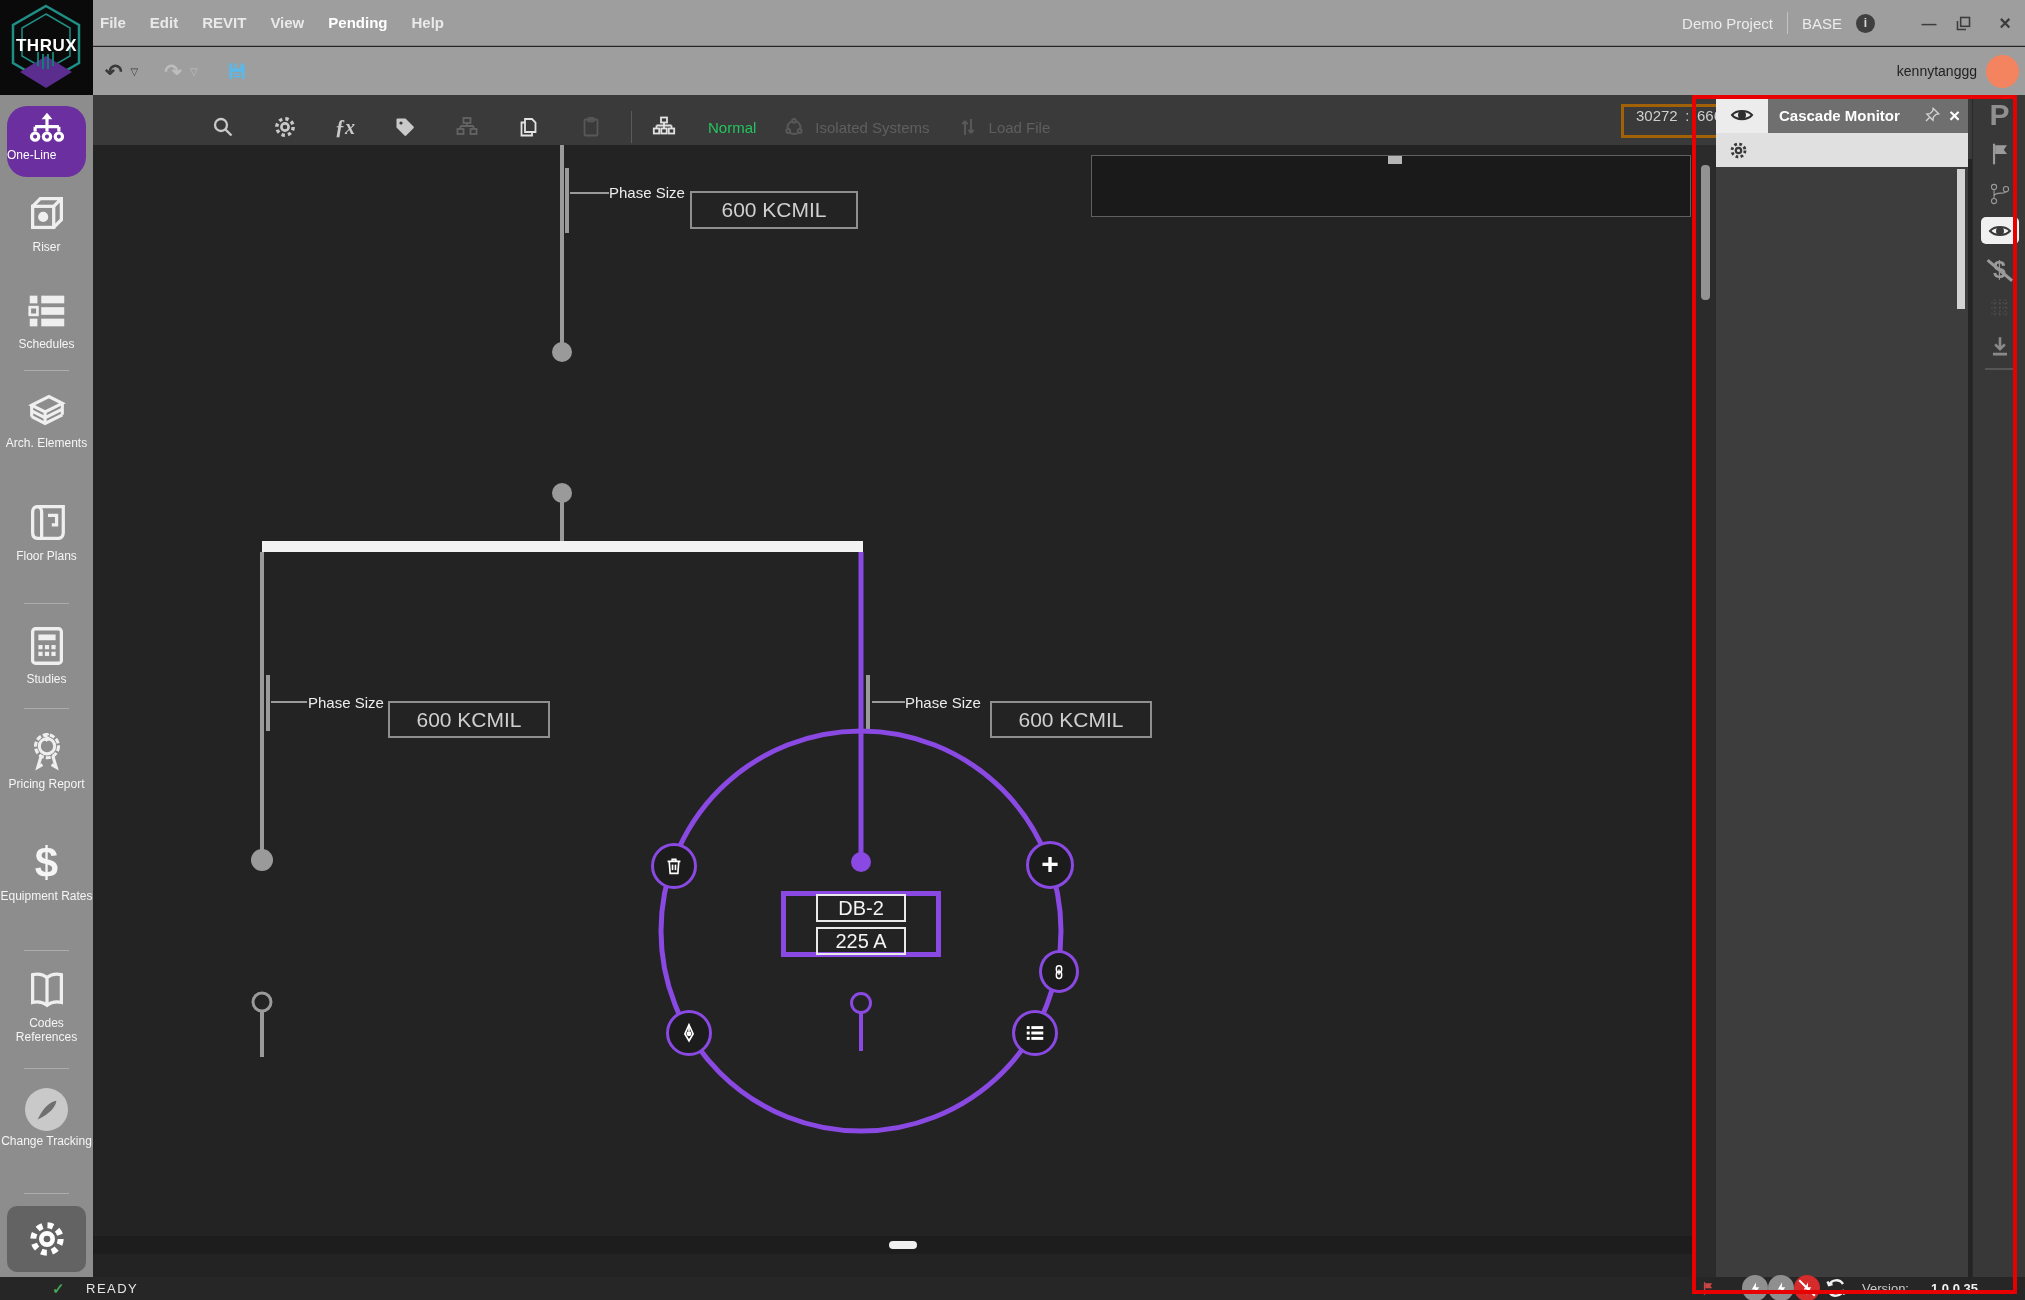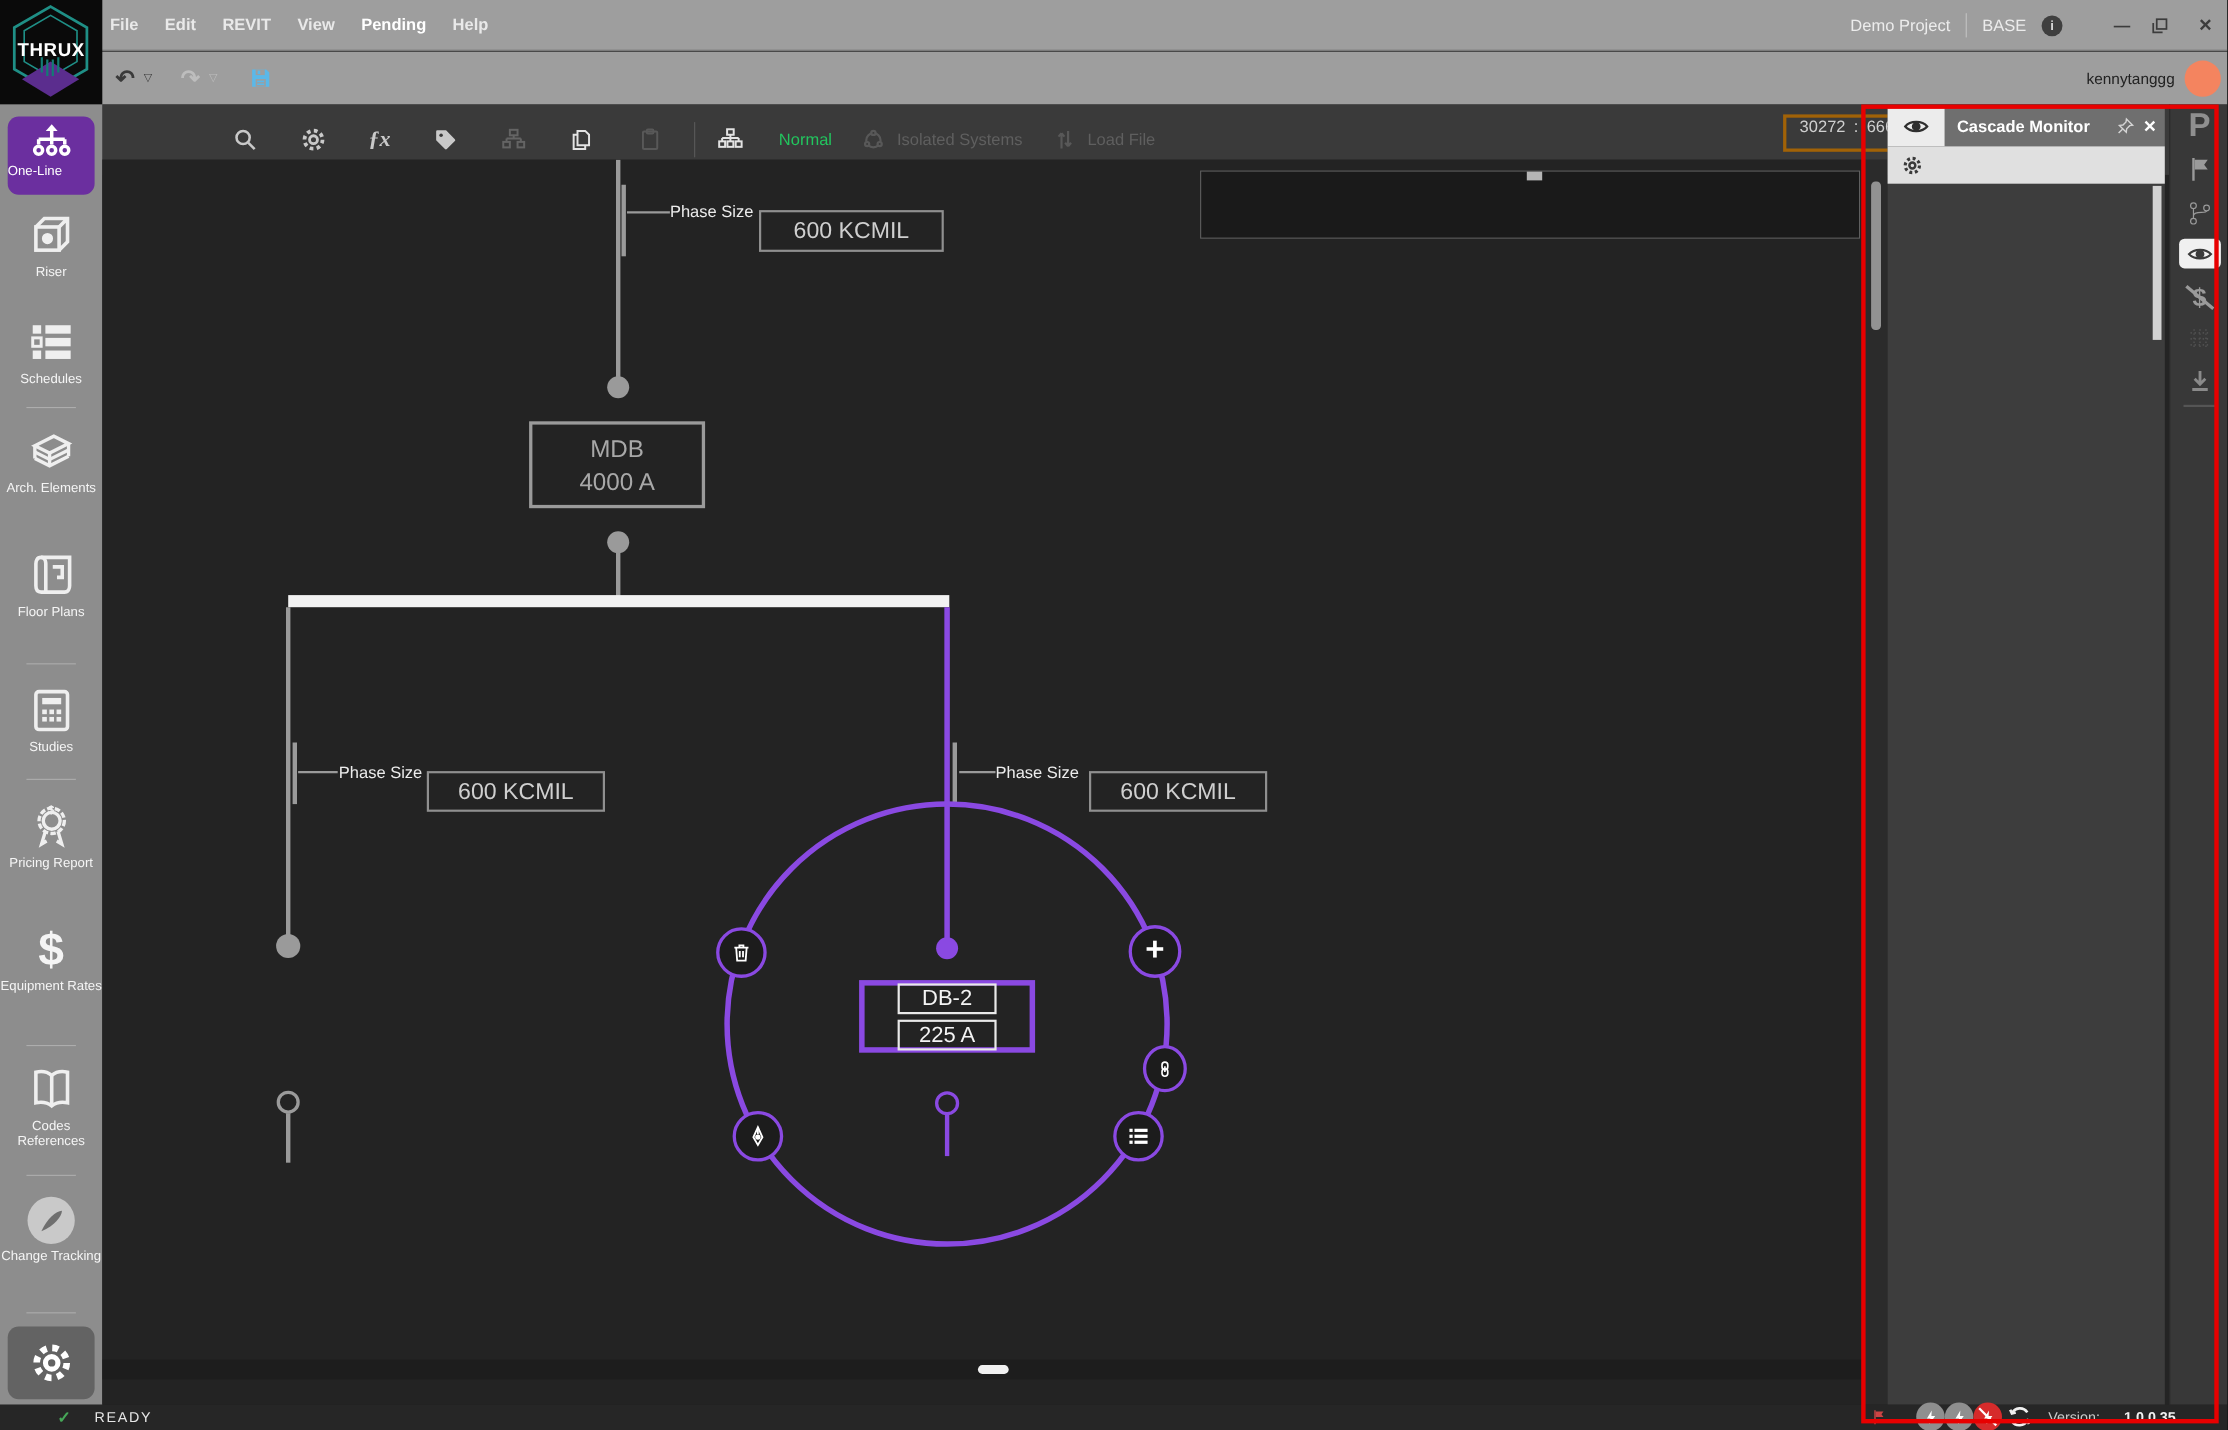--- a/index.html
+++ b/index.html
@@ -46,21 +46,21 @@
   .fxicon{font-size:20px;font-style:italic;color:#c9c9c9;font-family:"Liberation Serif",serif;font-weight:bold;}
   .coordbox{position:absolute;left:1493px;top:9px;width:116px;height:34px;border:3px solid #a16207;display:flex;align-items:flex-start;justify-content:space-between;padding:0 12px;box-sizing:border-box;color:#cfcfcf;font-size:15px;margin-left:35px;}
   .wand{position:absolute;left:1644px;top:12px;width:26px;height:26px;color:#cfcfcf;}
 
   
   .sidebar{position:absolute;left:0;top:95px;width:93px;height:1182px;background:#8d8d8d;}
   .side-item{position:absolute;left:0;width:93px;text-align:center;color:#f5f5f5;cursor:default;}
   .side-item .sicon{width:46px;height:46px;margin:0 auto;color:#efefef;}
   .side-label{font-size:12px;line-height:14px;margin-top:3px;white-space:pre-line;}
   .side-div{position:absolute;left:24px;width:45px;height:1px;background:#adadad;}
-  .oneline-btn{position:absolute;left:7px;top:11px;width:79px;height:71px;background:#6b2f9f;border-radius:10px;}
+  .oneline-btn{position:absolute;left:7px;top:11px;width:79px;height:71px;background:#6b2f9f;border-radius:20px;}
   .oneline-btn .sicon{width:38px;height:38px;margin:4px auto 0;}
   .oneline-btn .side-label{margin-top:0;color:#fff;}
   .gear-btn{position:absolute;left:7px;top:1111px;width:79px;height:66px;background:#636363;border-radius:10px;display:flex;align-items:center;justify-content:center;color:#fff;}
   .gear-btn .sicon{width:40px;height:40px;}
   .dollar-big{font-size:42px;font-weight:bold;line-height:46px;}
 
   
   .canvas{position:absolute;left:93px;top:145px;width:1601px;height:1132px;background:#232323;overflow:hidden;}
   .node-box{position:absolute;border:3px solid #9a9a9a;color:#a8a8a8;font-size:22px;text-align:center;display:flex;flex-direction:column;justify-content:center;gap:4px;box-sizing:border-box;background:#232323;}
   .phase-label{position:absolute;color:#ececec;font-size:15px;white-space:nowrap;}
@@ -446,24 +446,20 @@
       <line x1="768" y1="868" x2="768" y2="906" stroke="#8a49e2" stroke-width="4"></line>
     </svg>
 
     <div class="minimap">
       <div class="minimap-knob"></div>
     </div>
 
     <div class="phase-label" style="left:516px;top:39px;">Phase Size</div>
     <div class="phase-box" style="left:597px;top:30px;width:168px;height:38px;">600 KCMIL</div>
 
-    <div class="node-box" style="left:388px;top:238px;width:160px;height:79px;">
-      <div>MDB</div>
-      <div>4000 A</div>
-    </div>
 
     <div class="phase-label" style="left:215px;top:549px;">Phase Size</div>
     <div class="phase-box" style="left:295px;top:540px;width:162px;height:37px;">600 KCMIL</div>
 
     <div class="phase-label" style="left:812px;top:549px;">Phase Size</div>
     <div class="phase-box" style="left:897px;top:540px;width:162px;height:37px;">600 KCMIL</div>
 
 
     <div class="db2-box">
       <div class="db2-inner">DB-2</div>

